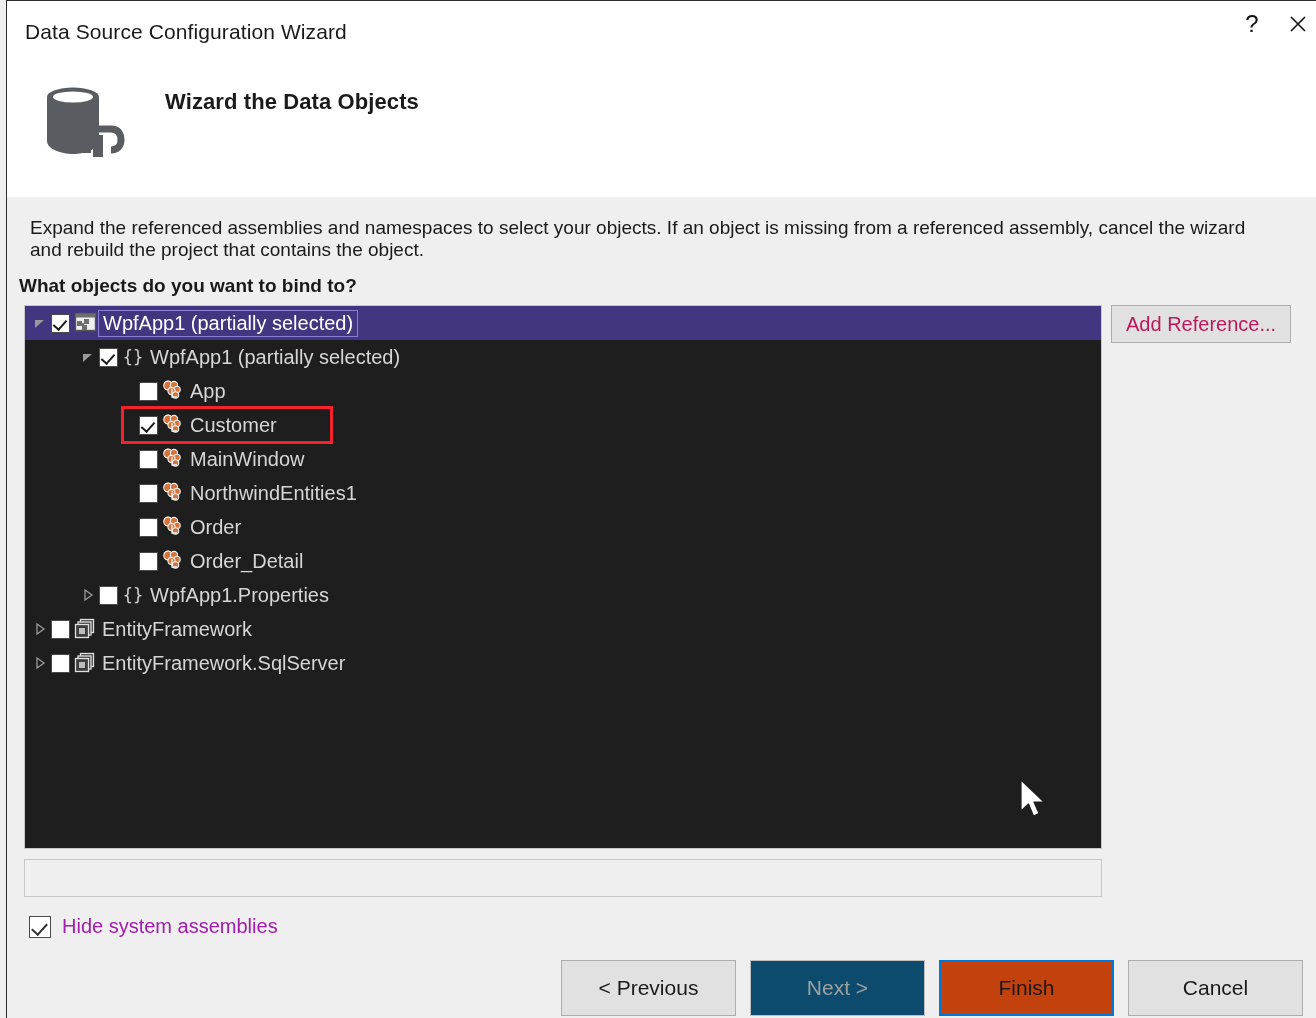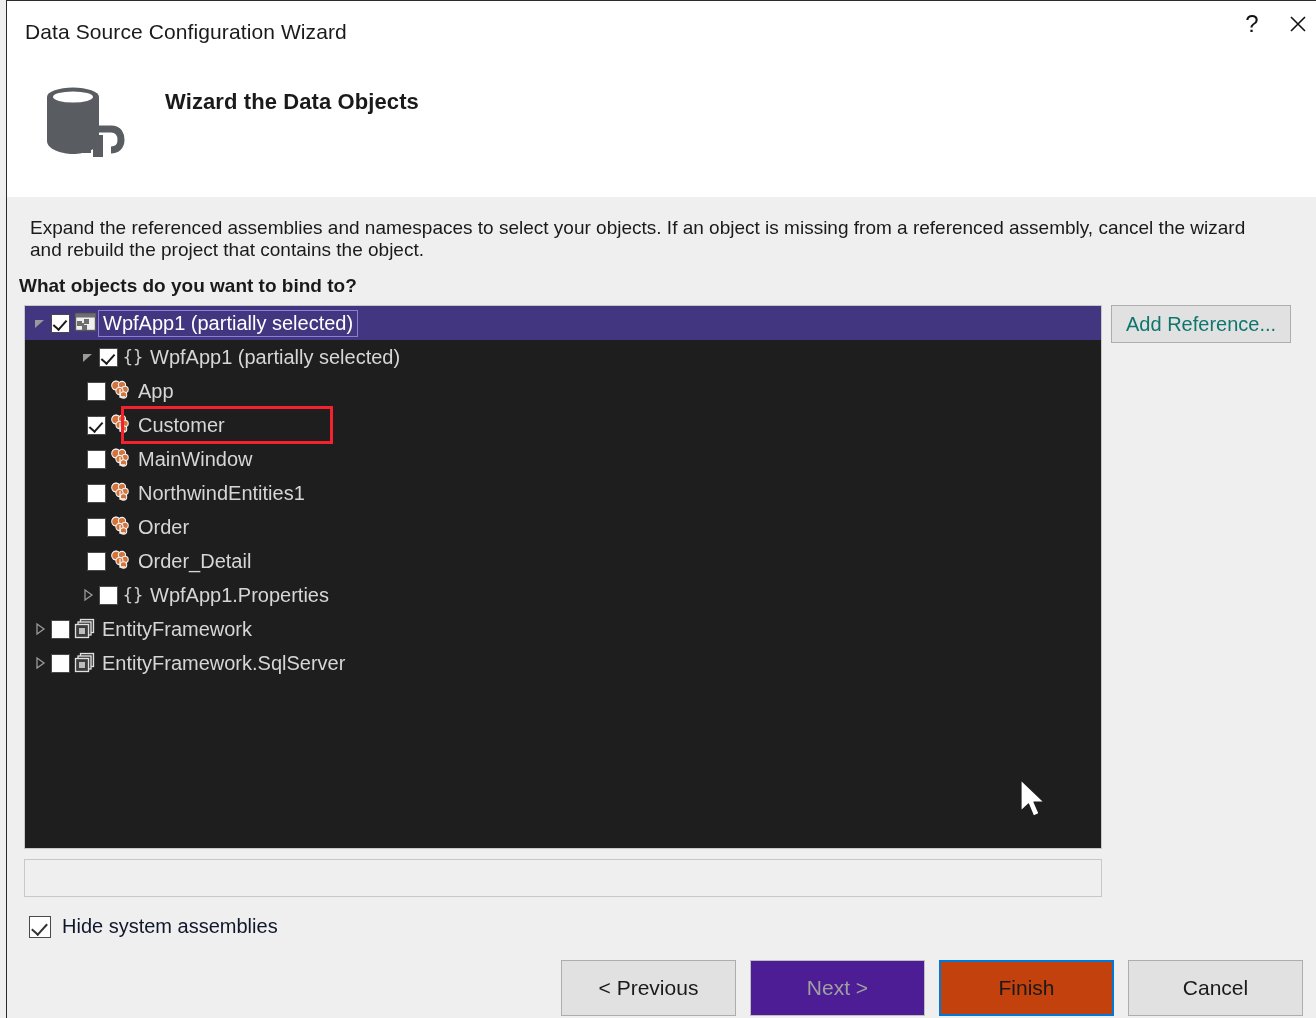--- a/index.html
+++ b/index.html
@@ -182,38 +182,38 @@
     flex: 0 0 auto;
     display: flex;
     align-items: center;
     justify-content: center;
   }
   .node-icon svg { display:block; }
 
   
   .ind0 { padding-left: 4px; }
   .ind1 { padding-left: 52px; }
-  .ind2 { padding-left: 40px; align-items: center; }
+  .ind2 { padding-left: 92px; align-items: center; }
 
   .red-outline {
     position: absolute;
     border: 3px solid #f5222d;
     box-sizing: border-box;
     pointer-events: none;
   }
 
   .add-ref-btn {
     margin-left: 9px;
     margin-top: 0px;
     height: 38px;
     padding: 0 14px;
     background: #e1e1e1;
     border: 1px solid #adadad;
     font-size: 20px;
-    color: #0f766e;
+    color: #be185d;
     font-family: "Liberation Sans", sans-serif;
     cursor: default;
     white-space: nowrap;
   }
 
   .bottom-textbox {
     margin: 10px 0 0 17px;
     width: 1078px;
     height: 38px;
     background: #efefef;
@@ -241,21 +241,21 @@
     left: 5px;
     top: 3px;
     width: 7px;
     height: 13px;
     border: solid #333;
     border-width: 0 2px 2px 0;
     transform: rotate(42deg);
   }
   .hide-sys-label {
     font-size: 20px;
-    color: #0f172a;
+    color: #a21caf;
     margin-left: 11px;
   }
 
   
   .footer-sep {
     height: 1px;
     background: #dcdcdc;
     margin-top: auto;
   }
   .footer {
@@ -276,21 +276,21 @@
     border: 1px solid #adadad;
     font-size: 21px;
     color: #1a1a1a;
     font-family: "Liberation Sans", sans-serif;
     cursor: default;
     display: flex;
     align-items: center;
     justify-content: center;
   }
   .btn.disabled {
-    background: #4c1d95;
+    background: #0c4a6e;
     border-color: #bfbfbf;
     color: #a0a0a0;
   }
   .btn.default {
     border: 2px solid #0078d7;
     background: #c2410c;
   }
 
   .cursor-arrow {
     position: absolute;

